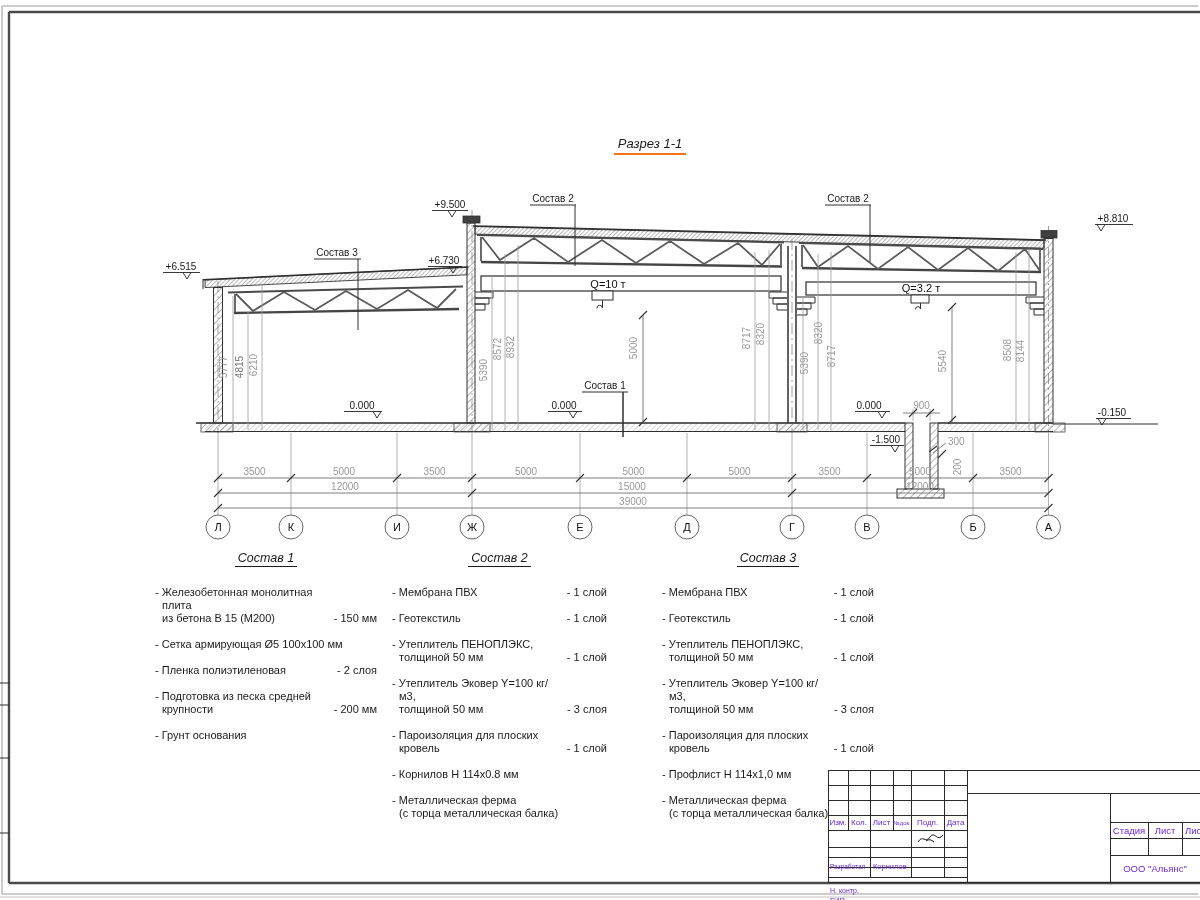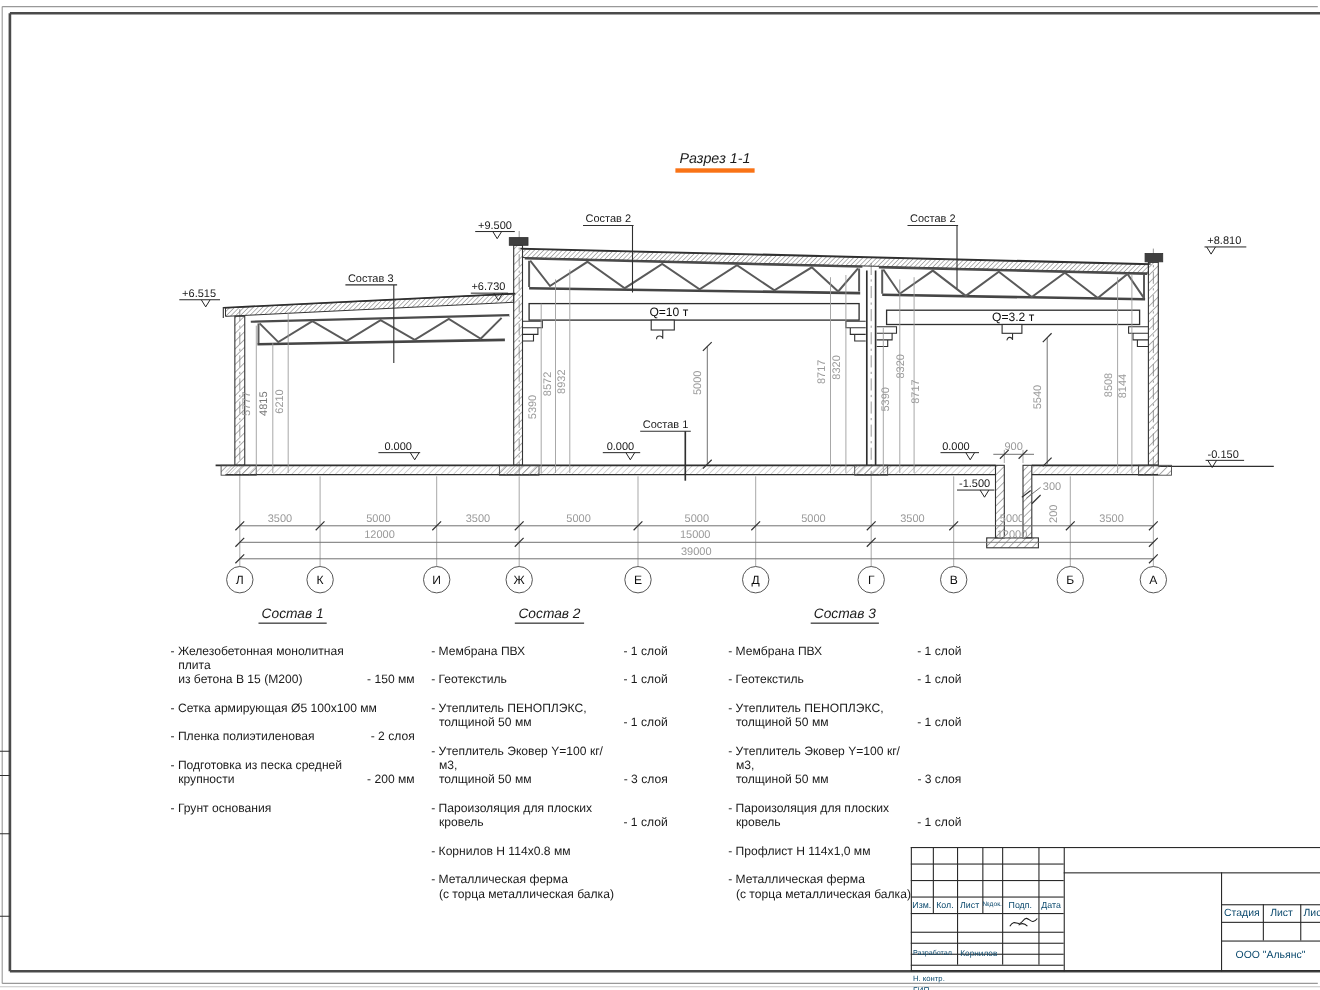--- a/index.html
+++ b/index.html
@@ -25,29 +25,29 @@
   .frame{stroke:#4a4a4a;stroke-width:2.4;fill:none}
   .thin{stroke:#999;stroke-width:1;fill:none}
 
   .comp{position:absolute;font-size:11px;line-height:13px;color:#1b1b1b;}
   .comp-title{text-align:center;font-style:italic;font-size:12.5px;margin-bottom:21px;}
   .comp-title span{border-bottom:1px solid #1b1b1b;padding:0 3px 1px;}
   .comp-item{display:flex;justify-content:space-between;align-items:flex-end;margin-bottom:13px;}
   .comp-name{white-space:pre-line;padding-left:7px;text-indent:-7px;}
   .comp-value{white-space:nowrap;margin-left:6px;}
 
-  .tb{position:absolute;left:828px;top:770px;width:372px;height:113px;color:#0c4a6e;}
+  .tb{position:absolute;left:828px;top:770px;width:372px;height:113px;color:#6d28d9;}
   .tb .hl,.tb .vl{position:absolute;background:#2a2a2a;}
   .tb .hl{height:1px;} .tb .vl{width:1px;}
   .tb .cell{position:absolute;display:flex;align-items:center;justify-content:center;
             text-align:center;overflow:hidden;}
   .tb .cl{justify-content:flex-start;padding-left:2px;margin-top:28px;}
   .pgtitle{position:absolute;left:560px;top:136px;width:180px;text-align:center;
            font-style:italic;font-size:13px;}
-  .pgtitle span{border-bottom:4px solid #f97316;padding:0 4px 2px;}
+  .pgtitle span{border-bottom:2px solid #f97316;padding:0 4px 2px;}
 </style>
 </head>
 <body>
 
 <div class="sheet">
 
 <svg width="1200" height="900" viewBox="0 0 1200 900">
   <defs>
     <pattern id="wallhatch" width="5" height="5" patternUnits="userSpaceOnUse" patternTransform="rotate(45)">
       <line x1="0" y1="0" x2="0" y2="5" stroke="#6b6b6b" stroke-width="1"></line>

